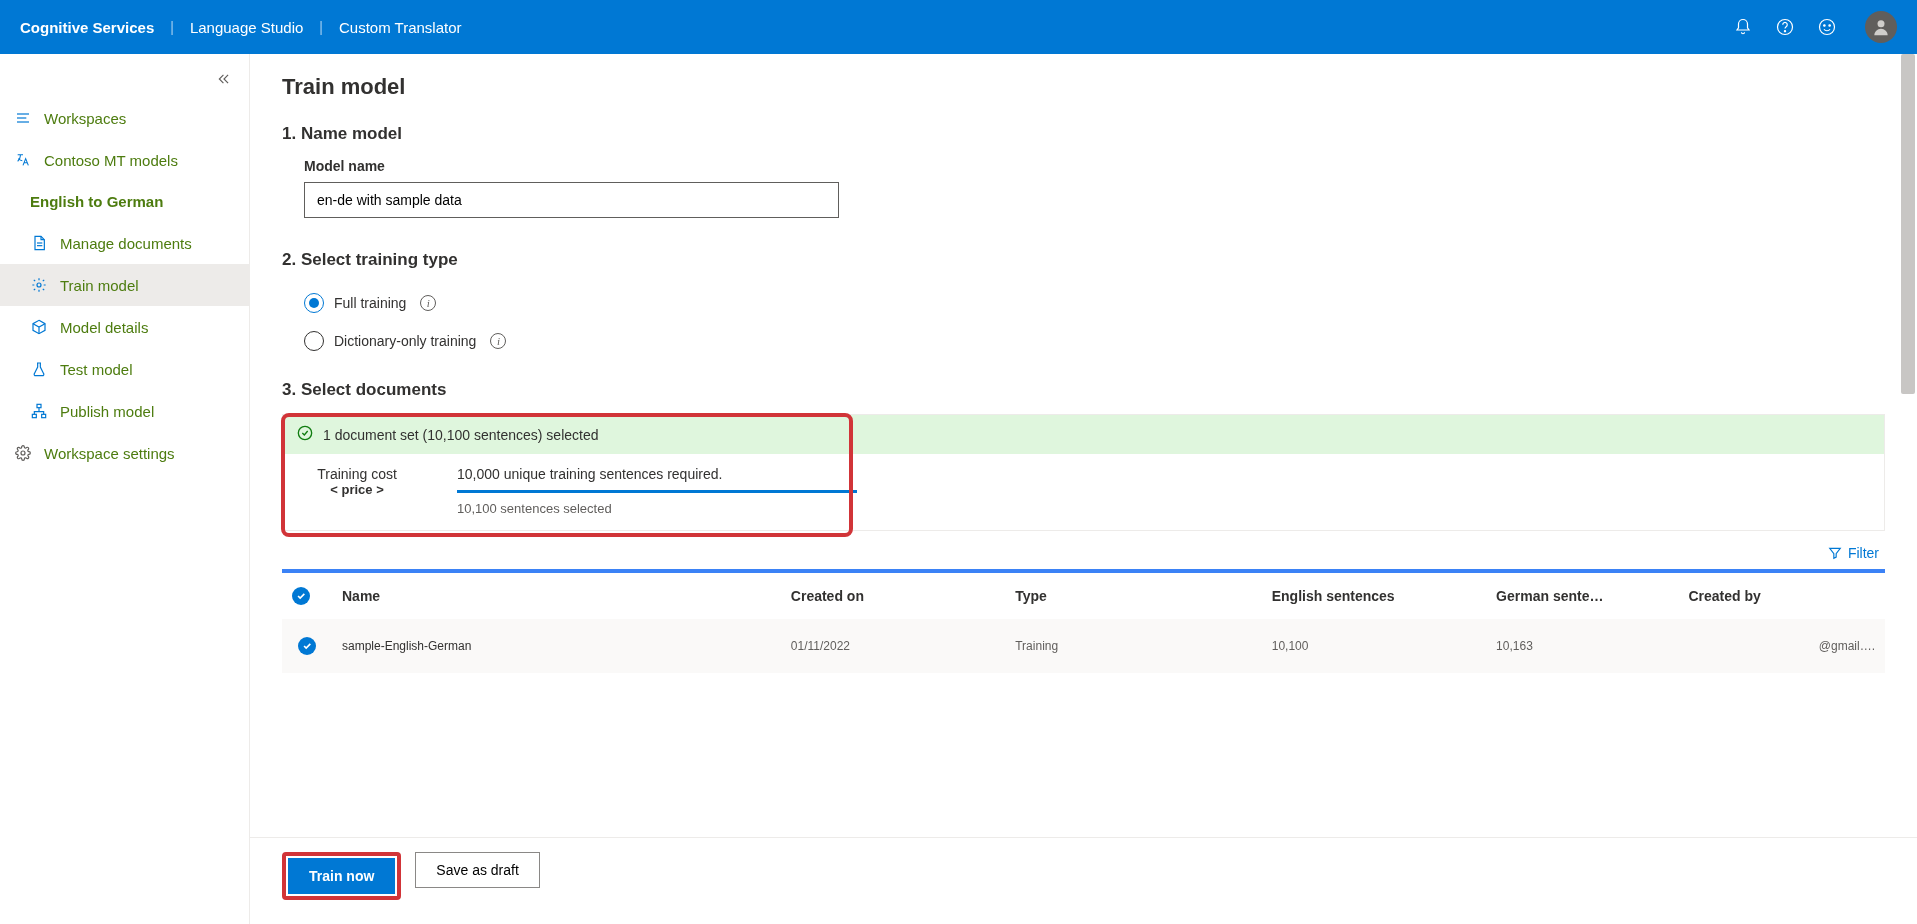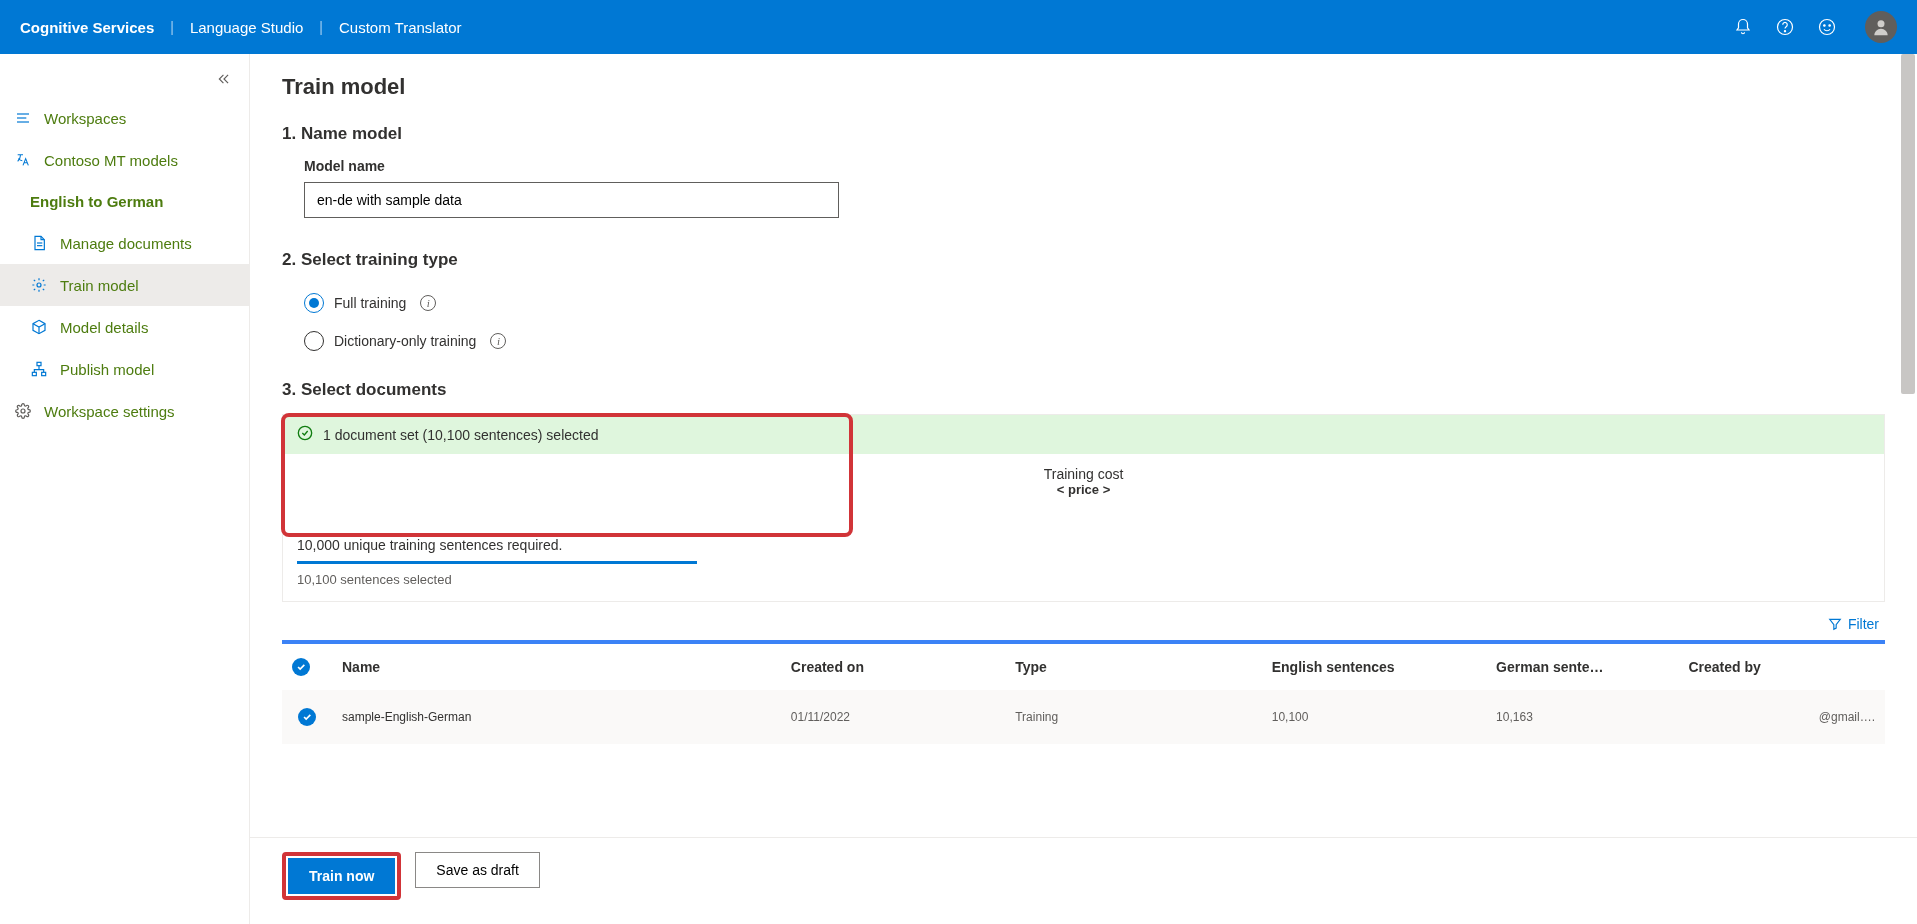--- a/index.html
+++ b/index.html
@@ -40,21 +40,21 @@
     .radio-outer { width: 20px; height: 20px; border: 1px solid #323130; border-radius: 50%; display: flex; align-items: center; justify-content: center; }
     .radio-outer.checked { border-color: #0078d4; }
     .radio-inner { width: 10px; height: 10px; background: #0078d4; border-radius: 50%; }
     .radio-label { font-size: 14px; }
     .info-icon { width: 16px; height: 16px; border: 1px solid #605e5c; border-radius: 50%; display: flex; align-items: center; justify-content: center; font-size: 11px; color: #605e5c; margin-left: 4px; font-style: italic; font-family: Georgia, serif; }
     
     
     .selbox { border: 1px solid #edebe9; margin-top: 8px; position: relative; }
     .selbox-green { background: #dff6dd; padding: 10px 14px; display: flex; align-items: center; gap: 10px; }
     .check-icon { color: #107c10; }
-    .selbox-body { padding: 12px 14px 14px 14px; display: flex; gap: 40px; flex-direction: column; }
+    .selbox-body { padding: 12px 14px 14px 14px; display: flex; gap: 40px; }
     .cost-col { display: flex; flex-direction: column; align-items: center; min-width: 120px; }
     .cost-label { font-size: 14px; }
     .cost-price { font-size: 13px; font-weight: 600; color: #323130; }
     .progress-col { flex-shrink: 0; }
     .progress-label { font-size: 14px; margin-bottom: 2px; }
     .progress-bar { width: 400px; height: 3px; background: #0078d4; margin: 8px 0; }
     .progress-sub { font-size: 13px; color: #605e5c; }
     .red-highlight { border: 4px solid #d13438; border-radius: 8px; position: absolute; pointer-events: none; }
     
     
@@ -179,20 +179,28 @@
     <div class="nav-item l3">
       <span class="nav-icon">
         <svg width="16" height="16" viewBox="0 0 24 24" fill="none" stroke="#0078d4" stroke-width="1.8">
             <path d="M12 2l9 5v10l-9 5-9-5V7z"></path>
             <path d="M12 22V12M3 7l9 5 9-5"></path>
           </svg>
       </span>
       <span>Model details</span>
     </div>
 
+    <div class="nav-item l3">
+      <span class="nav-icon">
+        <svg width="16" height="16" viewBox="0 0 24 24" fill="none" stroke="#0078d4" stroke-width="1.8">
+            <path d="M9 3h6M10 3v6l-5 10a2 2 0 0 0 2 3h10a2 2 0 0 0 2-3l-5-10V3"></path>
+          </svg>
+      </span>
+      <span>Test model</span>
+    </div>
 
     <div class="nav-item l3">
       <span class="nav-icon">
         <svg width="16" height="16" viewBox="0 0 24 24" fill="none" stroke="#0078d4" stroke-width="1.8">
             <rect x="9" y="2" width="6" height="5"></rect>
             <rect x="2" y="17" width="6" height="5"></rect>
             <rect x="16" y="17" width="6" height="5"></rect>
             <path d="M12 7v6M12 13H5v4M12 13h7v4"></path>
           </svg>
       </span>

